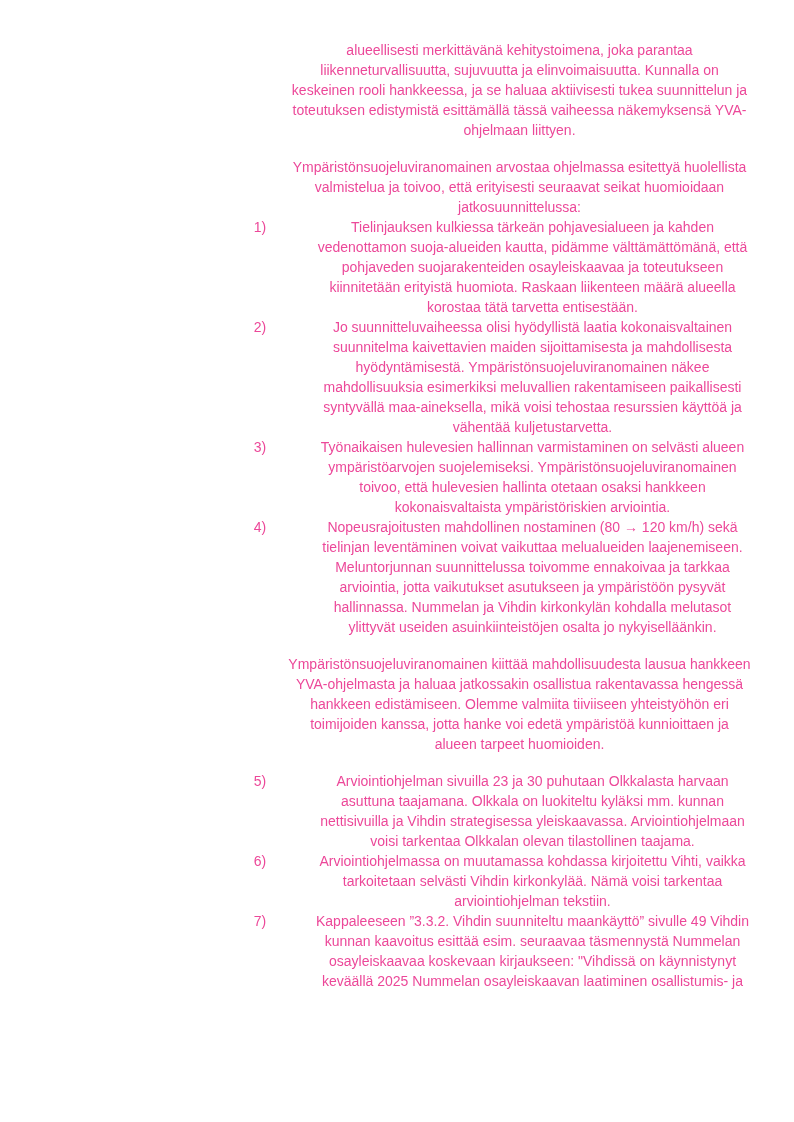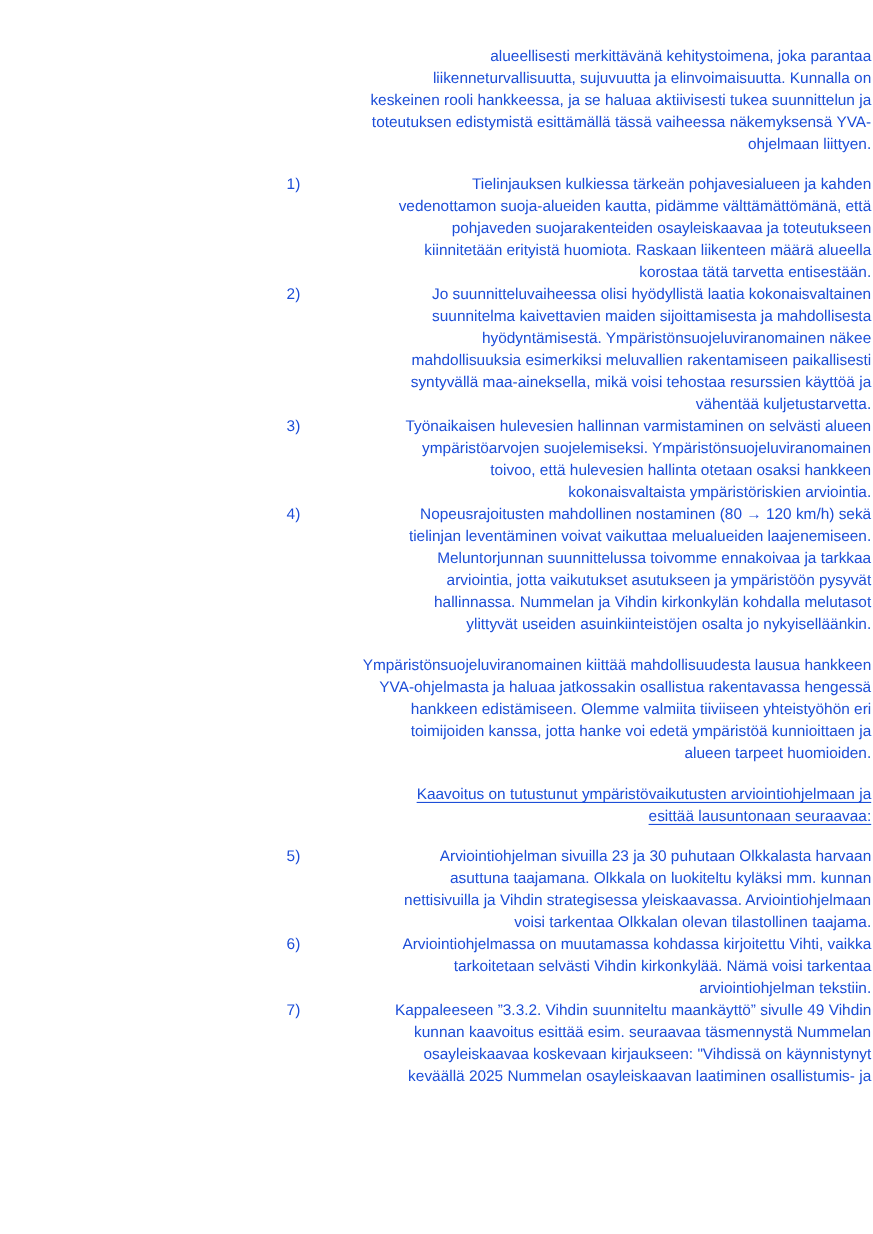--- a/index.html
+++ b/index.html
@@ -12,25 +12,25 @@
     width: 794px;
     height: 1122px;
     background: #ffffff;
     overflow: hidden;
   }
   .letter-body {
     position: absolute;
     left: 247px;
     top: 40px;
     width: 545px;
-    color: #1d4ed8;
+    color: #ec4899;
     font-family: "Liberation Sans", sans-serif;
     font-size: 14px;
     line-height: 20px;
-    text-align: right;
+    text-align: center;
   }
   .para {
     margin: 0 0 17px 0;
     white-space: pre-line;
   }
   .para.tight {
     margin-bottom: 0;
   }
   .heading-underline {
     text-decoration: underline;
@@ -61,20 +61,23 @@
 
 <div class="page">
   <div class="letter-body">
 
     <p class="para">alueellisesti merkittävänä kehitystoimena, joka parantaa
 liikenneturvallisuutta, sujuvuutta ja elinvoimaisuutta. Kunnalla on
 keskeinen rooli hankkeessa, ja se haluaa aktiivisesti tukea suunnittelun ja
 toteutuksen edistymistä esittämällä tässä vaiheessa näkemyksensä YVA-
 ohjelmaan liittyen.</p>
 
+    <p class="para tight">Ympäristönsuojeluviranomainen arvostaa ohjelmassa esitettyä huolellista
+valmistelua ja toivoo, että erityisesti seuraavat seikat huomioidaan
+jatkosuunnittelussa:</p>
 
     <div class="nlist">
       <div class="nlist-item">
         <span class="nlist-num">1)</span>
         <span class="nlist-text">Tielinjauksen kulkiessa tärkeän pohjavesialueen ja kahden
 vedenottamon suoja-alueiden kautta, pidämme välttämättömänä, että
 pohjaveden suojarakenteiden osayleiskaavaa ja toteutukseen
 kiinnitetään erityistä huomiota. Raskaan liikenteen määrä alueella
 korostaa tätä tarvetta entisestään.</span>
       </div>
@@ -104,22 +107,20 @@
 ylittyvät useiden asuinkiinteistöjen osalta jo nykyiselläänkin.</span>
       </div>
     </div>
 
     <p class="para">Ympäristönsuojeluviranomainen kiittää mahdollisuudesta lausua hankkeen
 YVA-ohjelmasta ja haluaa jatkossakin osallistua rakentavassa hengessä
 hankkeen edistämiseen. Olemme valmiita tiiviiseen yhteistyöhön eri
 toimijoiden kanssa, jotta hanke voi edetä ympäristöä kunnioittaen ja
 alueen tarpeet huomioiden.</p>
 
-    <p class="para heading-underline">Kaavoitus on tutustunut ympäristövaikutusten arviointiohjelmaan ja
-esittää lausuntonaan seuraavaa:</p>
 
     <div class="nlist last">
       <div class="nlist-item">
         <span class="nlist-num">5)</span>
         <span class="nlist-text">Arviointiohjelman sivuilla 23 ja 30 puhutaan Olkkalasta harvaan
 asuttuna taajamana. Olkkala on luokiteltu kyläksi mm. kunnan
 nettisivuilla ja Vihdin strategisessa yleiskaavassa. Arviointiohjelmaan
 voisi tarkentaa Olkkalan olevan tilastollinen taajama.</span>
       </div>
       <div class="nlist-item">

